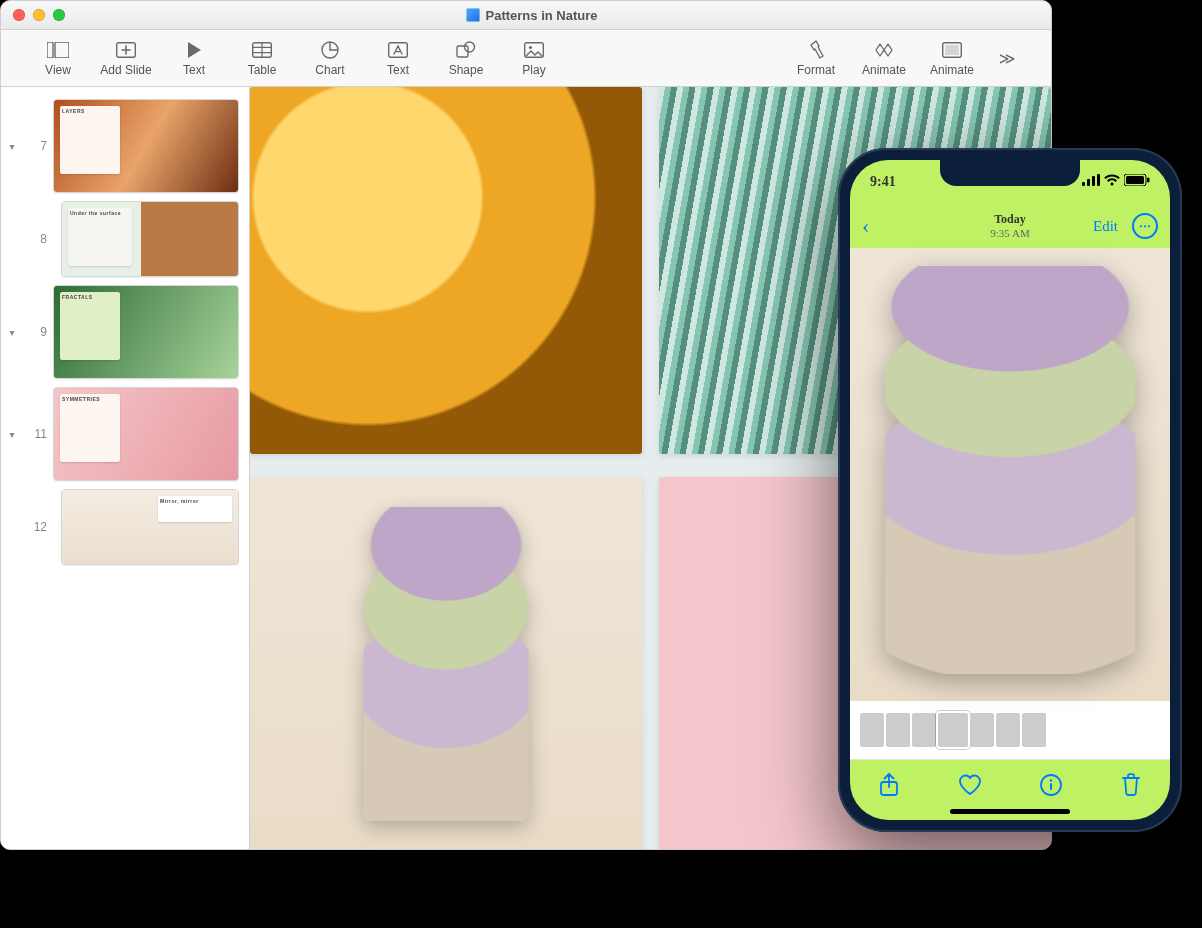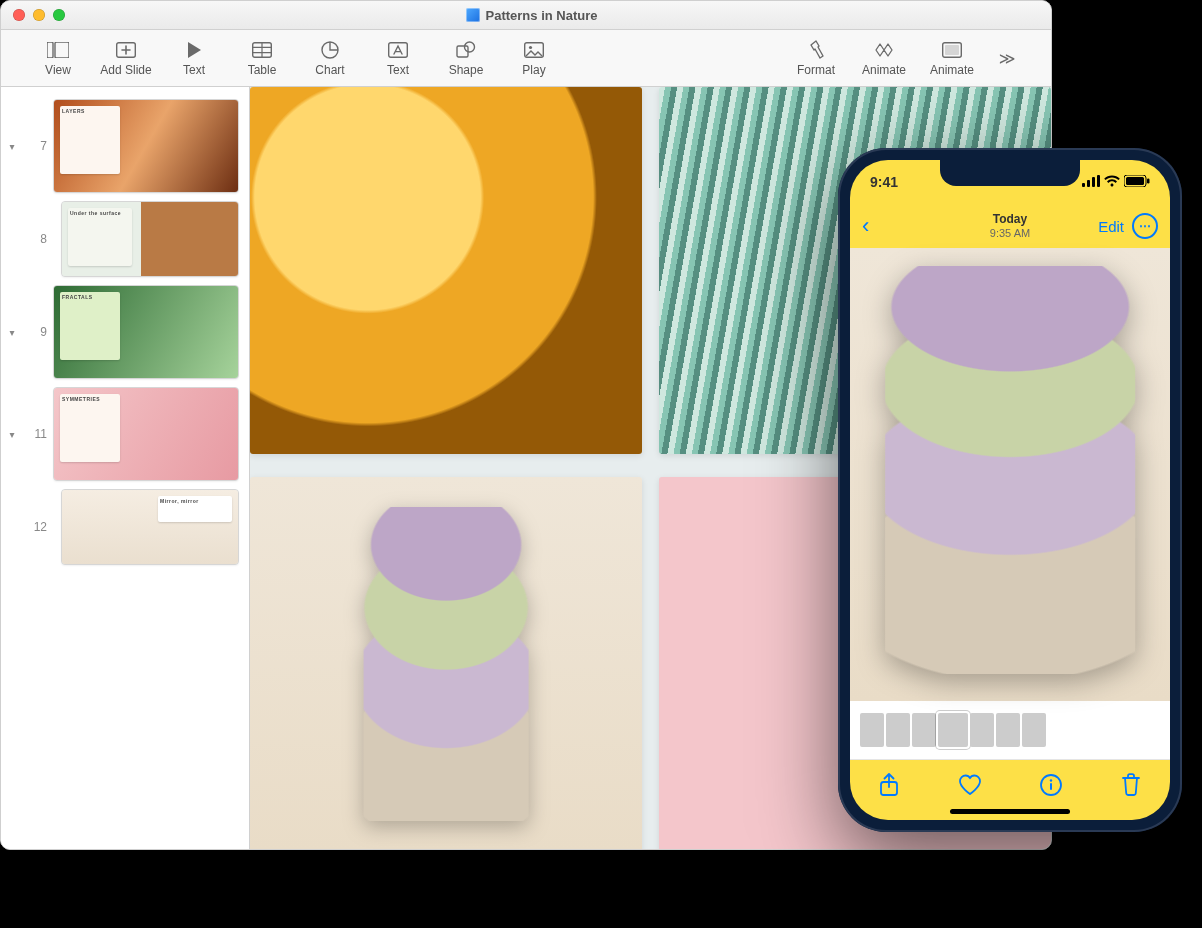--- a/index.html
+++ b/index.html
@@ -161,44 +161,44 @@
     right:20px;top:148px;
     width:320px;height:660px;
     background:var(--phone-frame);
     border-radius:48px;
     padding:12px;
     box-shadow:0 30px 80px rgba(0,0,0,.55),0 0 0 2px #2a3a55 inset;
     z-index:10;
   }
   .phone .screen{
     width:100%;height:100%;
-    background:#fde047;border-radius:38px;
+    background:#bef264;border-radius:38px;
     overflow:hidden;position:relative;
-    display:flex;flex-direction:column;
+    display:flex;flex-direction:column;font-family:Liberation Serif, serif;
   }
   .notch{
     position:absolute;top:0;left:50%;transform:translateX(-50%);
     width:140px;height:26px;background:var(--phone-frame);
     border-bottom-left-radius:16px;border-bottom-right-radius:16px;
     z-index:3;
   }
   .statusbar{
     height:44px;display:flex;align-items:center;justify-content:space-between;
     padding:0 20px;font-weight:600;font-size:14px;
   }
   .status-right{display:flex;gap:4px;align-items:center;font-size:13px}
   .navbar{
     height:44px;display:flex;align-items:center;justify-content:space-between;
     padding:0 12px;position:relative;
   }
   .back-chevron{color:var(--ios-blue);font-size:22px;font-weight:300}
   .nav-title{position:absolute;left:0;right:0;text-align:center;line-height:1.1}
   .nav-title .t1{font-weight:600;font-size:12px}
   .nav-title .t2{font-size:11px;color:#666}
-  .edit{color:var(--ios-blue);font-size:15px;}
+  .edit{color:var(--ios-blue);font-size:15px;margin-right:6px}
   .more-circ{width:22px;height:22px;border:2px solid var(--ios-blue);border-radius:50%;
     display:flex;align-items:center;justify-content:center;color:var(--ios-blue);font-weight:700;font-size:12px}
   .photo-main{
     flex:1;background:linear-gradient(#efe6d8,#e9dcc7);position:relative;
   }
   .photo-main::before{
     content:"";position:absolute;left:50%;top:4%;transform:translateX(-50%);
     width:78%;height:90%;
     background:
       radial-gradient(ellipse 48% 16% at 50% 10%, #bda6c7 0 98%, transparent 100%),

